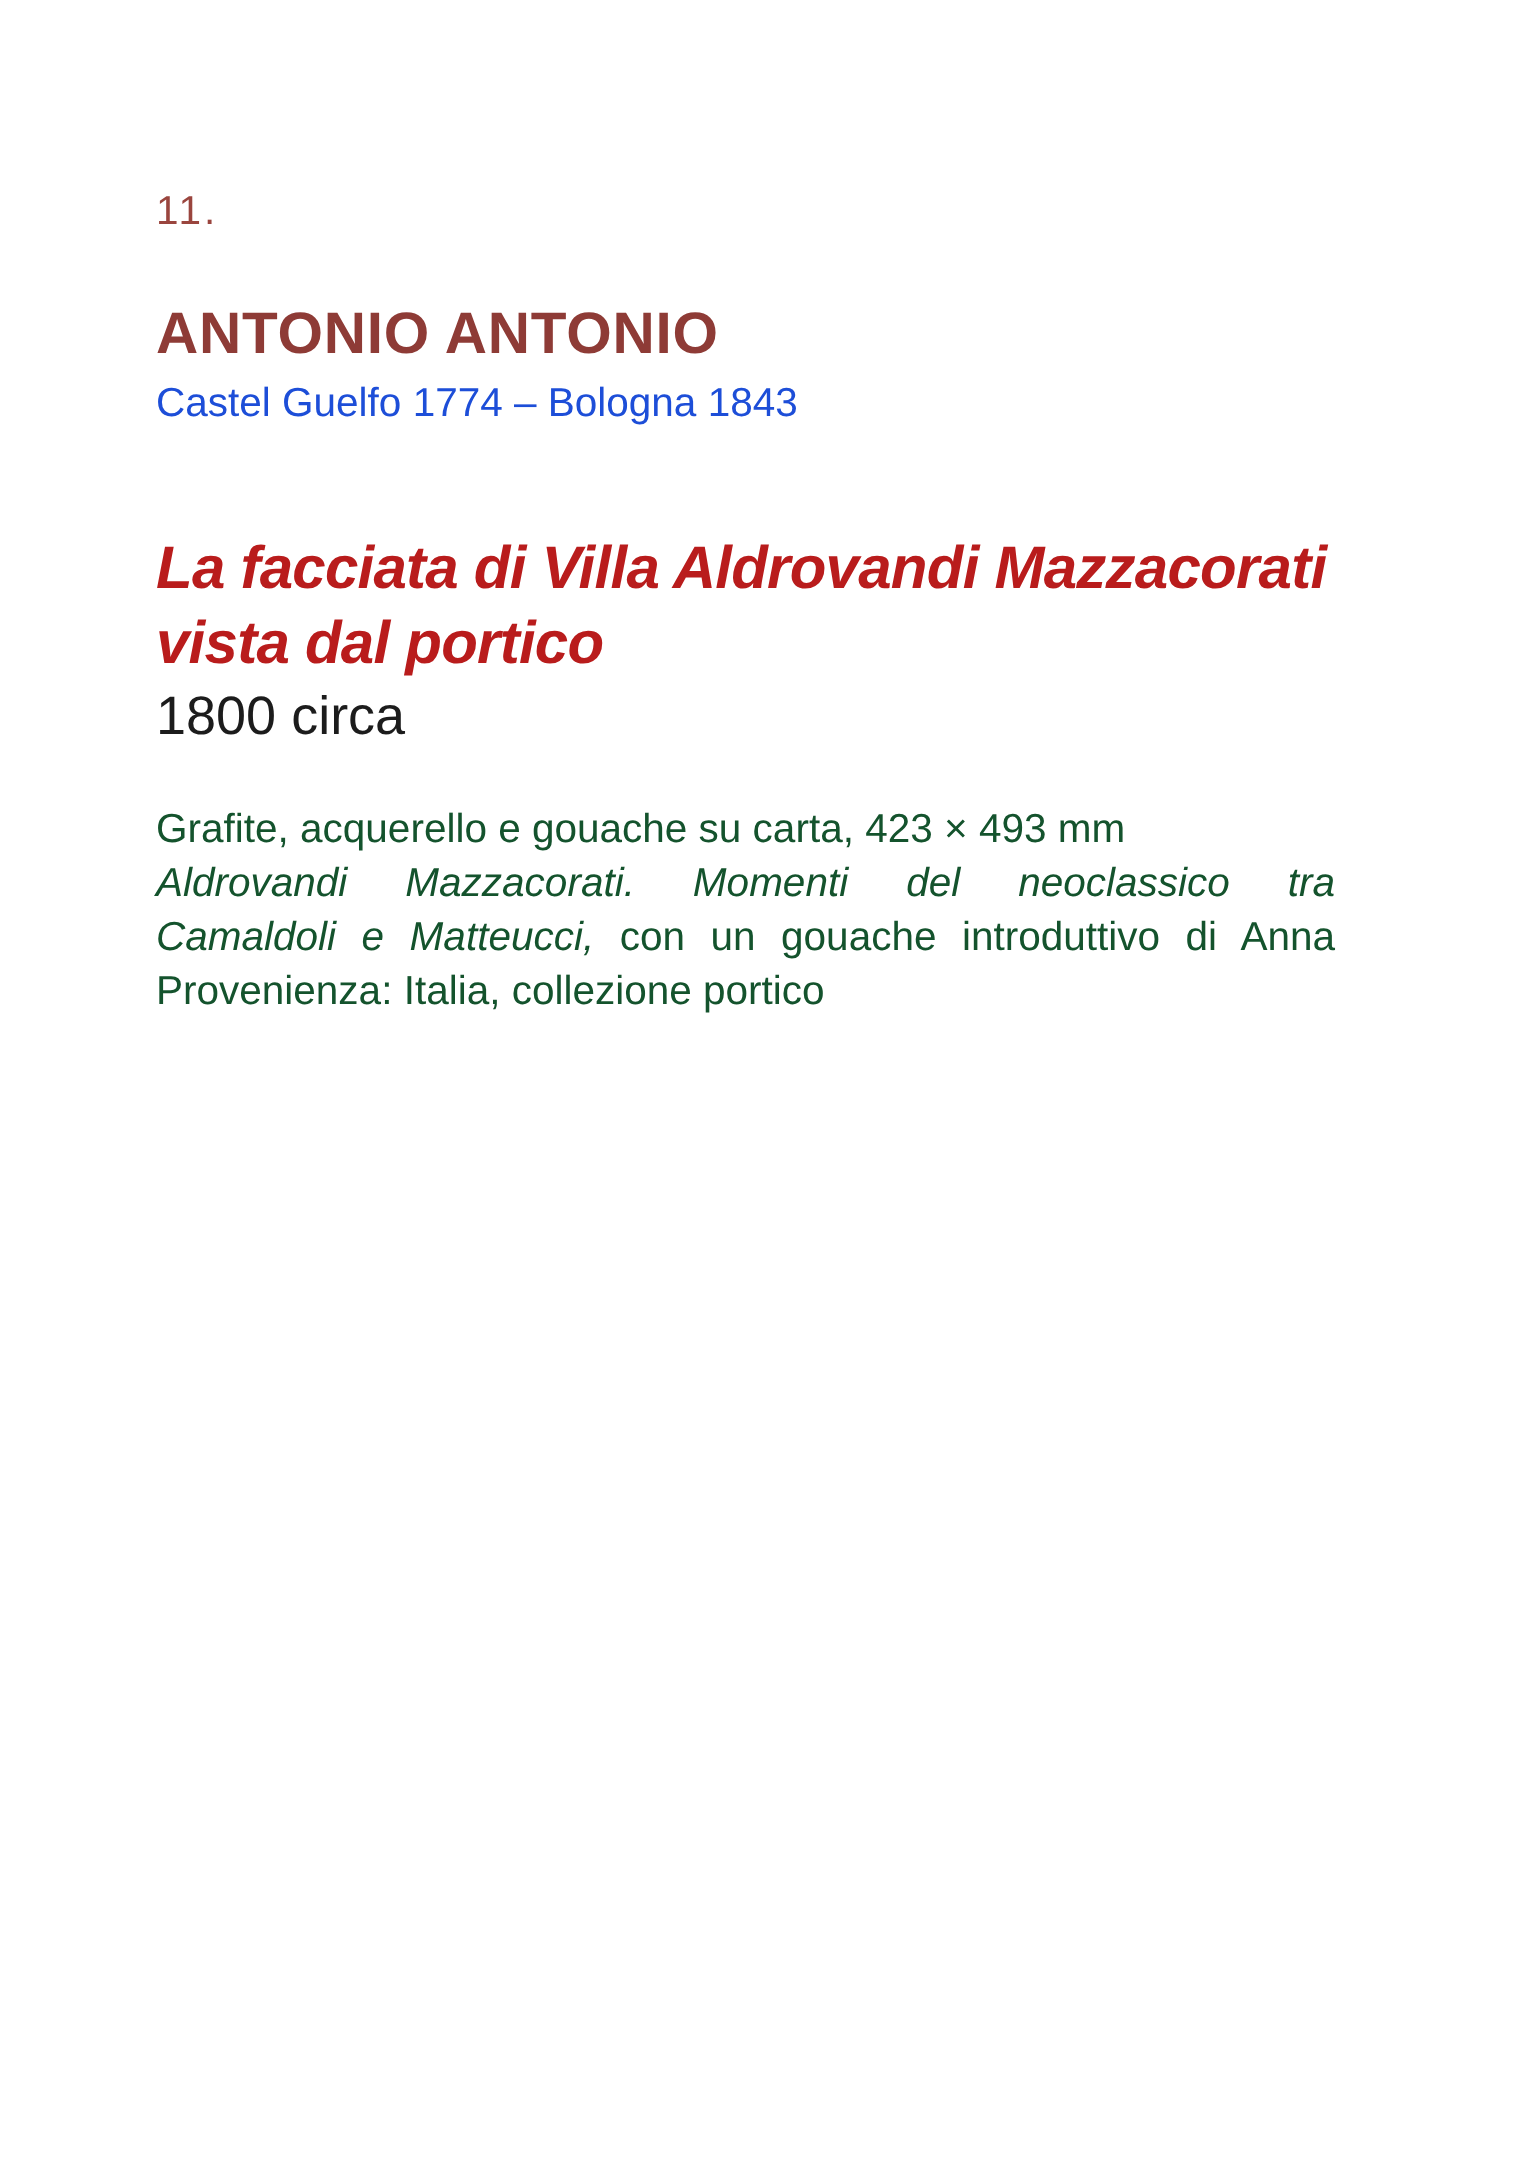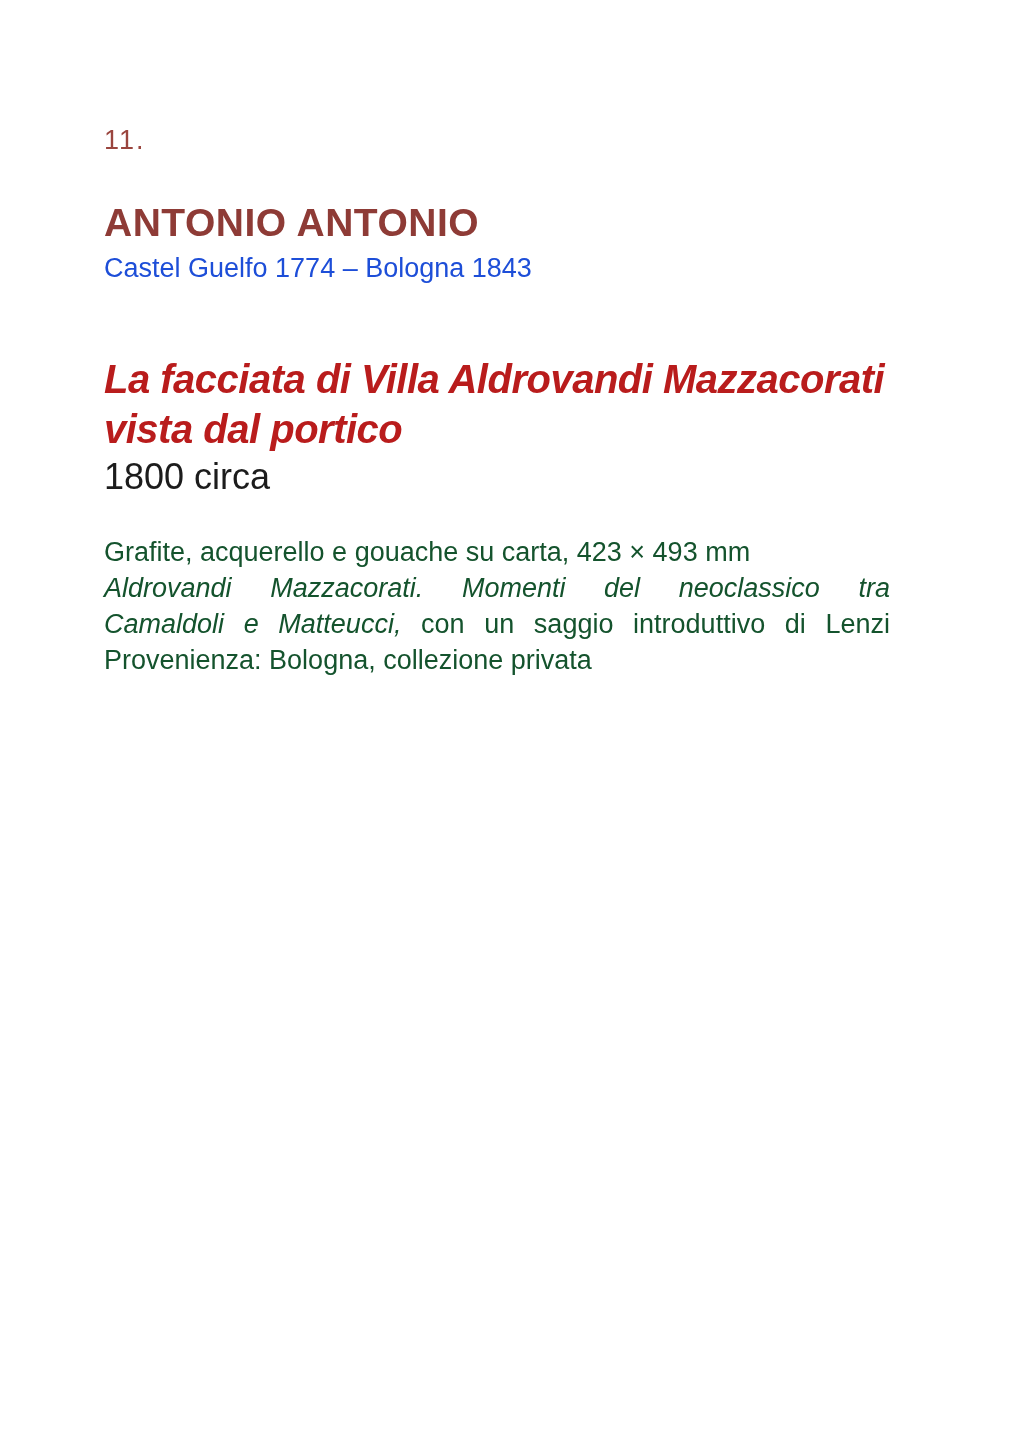--- a/index.html
+++ b/index.html
@@ -97,21 +97,21 @@
 
     <div class="artwork-date">1800 circa</div>
 
     <div class="details">
 
       <div class="detail-line">Grafite, acquerello e gouache su carta, 423 × 493 mm</div>
 
 
       <div class="detail-line just it">Aldrovandi Mazzacorati. Momenti del neoclassico tra</div>
 
-      <div class="detail-line just"><span class="it">Camaldoli e Matteucci,</span><span> con un saggio introduttivo di Lenzi</span></div>
+      <div class="detail-line just"><span class="it">Camaldoli e Matteucci,</span><span> con un gouache introduttivo di Anna</span></div>
 
 
-      <div class="detail-line">Provenienza: Bologna, collezione privata</div>
+      <div class="detail-line">Provenienza: Italia, collezione portico</div>
 
     </div>
 
   </div>
 </div>
 
 </body></html>

